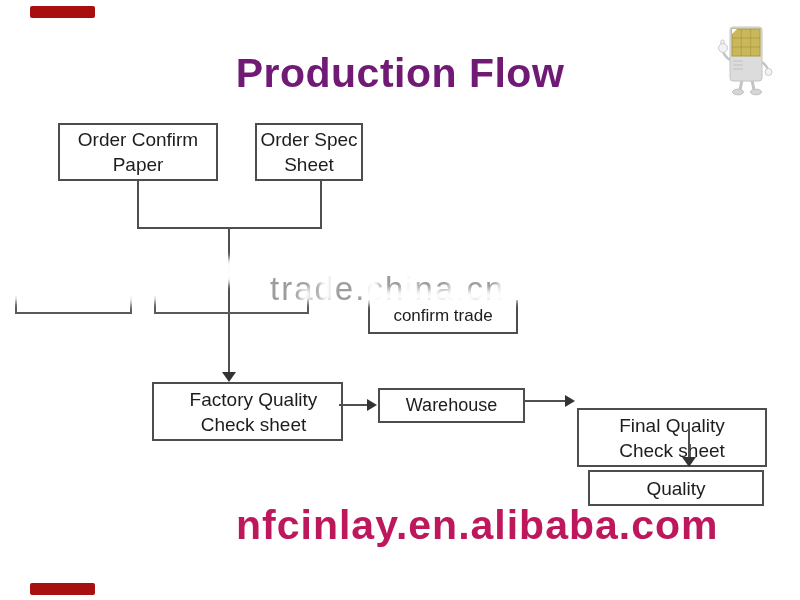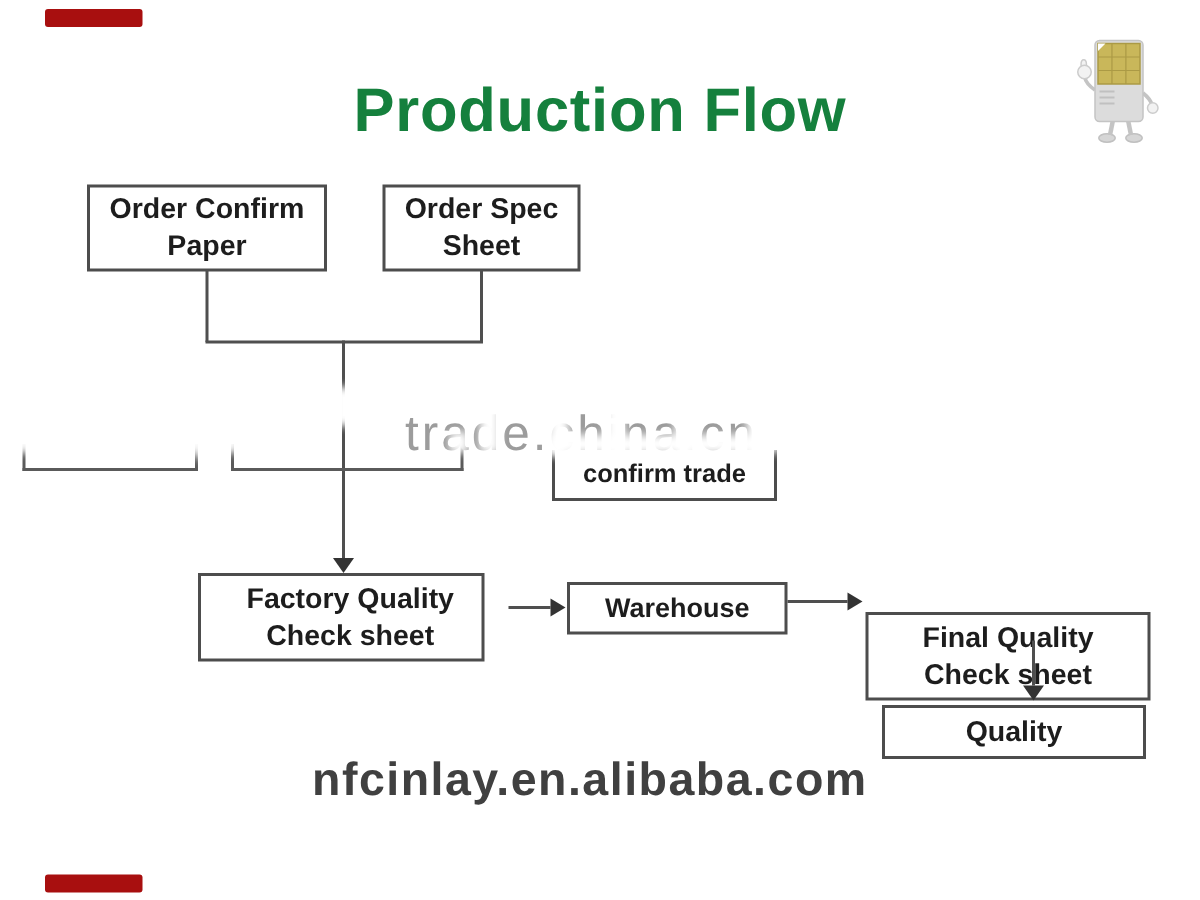--- a/index.html
+++ b/index.html
@@ -3,46 +3,46 @@
 <meta charset="utf-8">
 <style>
   html,body{margin:0;padding:0;background:#ffffff;}
   #canvas{
     position:relative;width:800px;height:600px;background:#ffffff;overflow:hidden;
     font-family:"Liberation Sans",sans-serif;
   }
   .redbar{position:absolute;width:65px;height:12px;background:#a80f0f;border-radius:2px;}
   #title{
     position:absolute;left:0;top:50px;width:800px;text-align:center;
-    font-size:41px;font-weight:bold;color:#15803d;letter-spacing:0.5px;
+    font-size:41px;font-weight:bold;color:#701a75;letter-spacing:0.5px;
   }
   .box{
     position:absolute;box-sizing:border-box;border:2px solid #4d4d4d;background:#ffffff;
-    display:flex;align-items:center;justify-content:center;z-index:1;font-weight:bold;
+    display:flex;align-items:center;justify-content:center;z-index:1;
   }
   .box-label{
     white-space:pre-line;text-align:center;color:#1d1d1d;
     font-size:19px;line-height:25px;
   }
   .partial{border-top:none;background:transparent;}
   .bracket{
     position:absolute;box-sizing:border-box;background:transparent;z-index:1;
     border:2px solid #5a5a5a;border-top:none;
   }
   .line{position:absolute;background:#4f4f4f;z-index:1;}
   .arrow{position:absolute;width:0;height:0;z-index:1;}
   .arrow-down{border-left:7px solid transparent;border-right:7px solid transparent;border-top:10px solid #333333;}
   .arrow-right{border-top:6px solid transparent;border-bottom:6px solid transparent;border-left:10px solid #333333;}
   #wm-center{
     position:absolute;left:270px;top:270px;z-index:2;
     font-size:33px;color:#9c9c9c;letter-spacing:2px;
   }
   #wm-bottom{
-    position:absolute;left:208px;top:502px;z-index:0;
-    font-size:31px;font-weight:bold;color:#404040;letter-spacing:1px;
+    position:absolute;left:236px;top:502px;z-index:0;
+    font-size:41px;font-weight:bold;color:#be185d;letter-spacing:1px;
   }
   .streak{position:absolute;background:#ffffff;filter:blur(3px);z-index:3;}
   #mascot{position:absolute;left:716px;top:24px;z-index:1;}
 </style>
 </head>
 <body>
 
 <div id="canvas">
 
   <div class="redbar" style="left:30px;top:6px;"></div>
@@ -64,41 +64,41 @@
     <rect x="16" y="5" width="28" height="27" fill="#c9b75a" stroke="#ab9a45"></rect>
     <path d="M25.3,5 L25.3,32 M34.6,5 L34.6,32 M16,14 L44,14 M16,23 L44,23" stroke="#ab9a45" stroke-width="0.8" fill="none"></path>
     <polygon points="16,5 21,5 16,10" fill="#ffffff"></polygon>
     <path d="M17,37 L27,37 M17,41 L27,41 M17,45 L27,45" stroke="#c0c0c0" stroke-width="1.2"></path>
   </svg>
 
   <div class="box" style="left:58px;top:123px;width:160px;height:58px;">
     <span class="box-label">Order Confirm
 Paper</span>
   </div>
-  <div class="box" style="left:255px;top:123px;width:132px;height:58px;">
+  <div class="box" style="left:255px;top:123px;width:108px;height:58px;">
     <span class="box-label">Order Spec
 Sheet</span>
   </div>
 
   <div class="line" style="left:137px;top:180px;width:2px;height:48px;"></div>
   <div class="line" style="left:320px;top:180px;width:2px;height:48px;"></div>
   <div class="line" style="left:137px;top:227px;width:185px;height:2px;"></div>
   <div class="line" style="left:228px;top:227px;width:2px;height:147px;"></div>
   <div class="arrow arrow-down" style="left:222px;top:372px;"></div>
 
   <div class="bracket" style="left:15px;top:296px;width:117px;height:18px;"></div>
   <div class="bracket" style="left:154px;top:296px;width:155px;height:18px;"></div>
 
   <div class="box partial" style="left:368px;top:300px;width:150px;height:34px;">
     <span class="box-label" style="font-size:17px;line-height:20px;">confirm trade</span>
   </div>
 
   <div id="wm-center">trade.china.cn</div>
 
-  <div class="box" style="left:132px;top:382px;width:191px;height:59px;padding-left:12px;">
+  <div class="box" style="left:152px;top:382px;width:191px;height:59px;padding-left:12px;">
     <span class="box-label">Factory Quality
 Check sheet</span>
   </div>
   <div class="box" style="left:378px;top:388px;width:147px;height:35px;">
     <span class="box-label" style="font-size:18px;">Warehouse</span>
   </div>
   <div class="box" style="left:577px;top:368px;width:190px;height:59px;margin-top:40px;">
     <span class="box-label">Final Quality
 Check sheet</span>
   </div>

